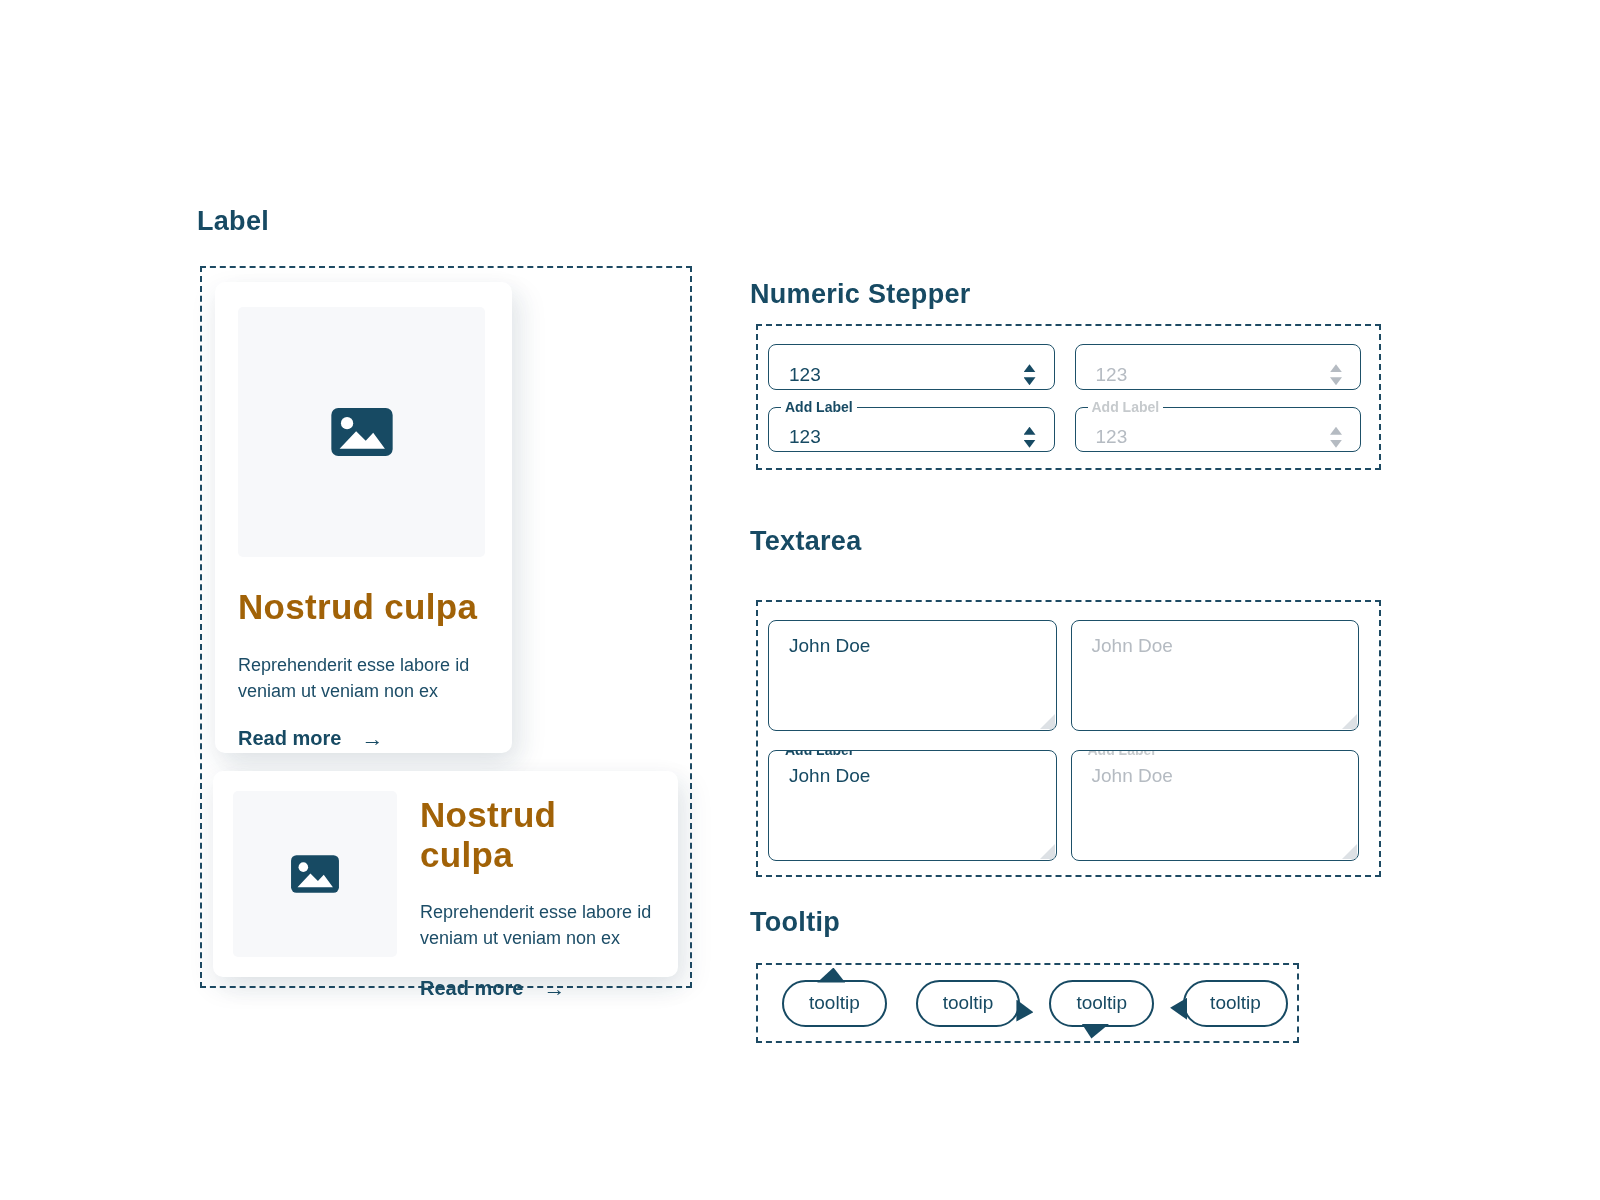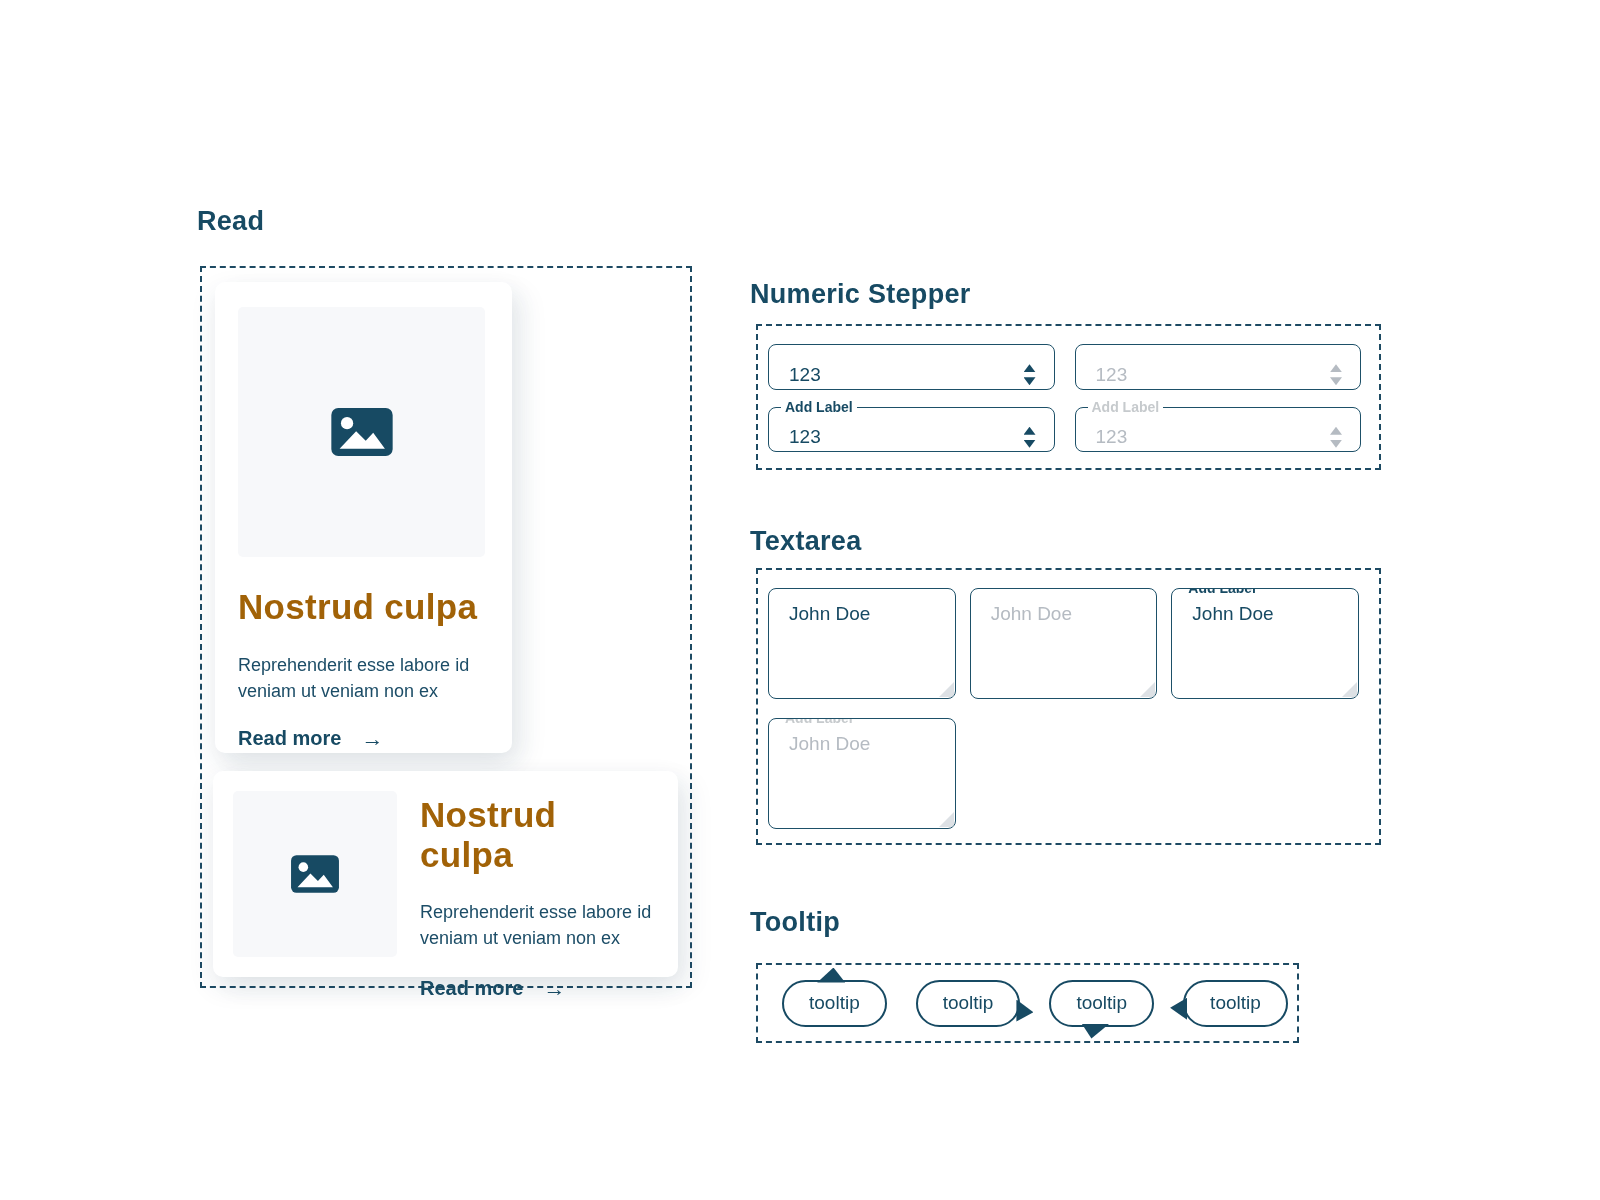--- a/index.html
+++ b/index.html
@@ -76,22 +76,22 @@
   .arrow-glyph { font-size: 22px; font-weight: 700; line-height: 20px; }
 
   
   .stepper-box {
     left: 756px; top: 324px; width: 625px; height: 146px;
     display: grid; grid-template-columns: 1fr 1fr;
     column-gap: 20px; row-gap: 17px;
     padding: 18px 18px 16px 10px;
   }
   .textarea-box {
-    left: 756px; top: 568px; width: 625px; height: 277px;
-    display: grid; grid-template-columns: 1fr 1fr 1fr;
+    left: 756px; top: 600px; width: 625px; height: 277px;
+    display: grid; grid-template-columns: 1fr 1fr;
     column-gap: 14px; row-gap: 19px;
     padding: 18px 20px 14px 10px;
   }
   .field {
     position: relative;
     background: #ffffff;
     border: 1.5px solid #1d5068;
     border-radius: 8px;
     display: flex; align-items: center;
     padding: 16px 18px 0 20px;
@@ -166,21 +166,21 @@
   .tail-right  { right: -15px; top: 42%; width: 17px; height: 22px;
                  clip-path: polygon(0 0, 100% 58%, 0 100%); }
   .tail-bottom { bottom: -14px; left: 30%; width: 28px; height: 15px;
                  clip-path: polygon(0 0, 100% 0, 35% 100%); }
   .tail-left   { left: -15px; top: 38%; width: 17px; height: 22px;
                  clip-path: polygon(100% 0, 0 45%, 100% 100%); }
 </style>
 </head>
 <body>
 
-<h2 class="sec-heading" style="left:197px; top:205px;">Read</h2>
+<h2 class="sec-heading" style="left:197px; top:205px;">Label</h2>
 
 <div class="dash-box card-box">
 
   <div class="card card-vertical">
     <div class="thumb thumb-lg">
       <svg class="img-icon-lg" viewBox="0 0 24 19">
         <rect x="0.5" y="0.5" width="23" height="18" rx="2.6" fill="#174a63"></rect>
         <circle cx="6.4" cy="6.2" r="2.3" fill="#ffffff"></circle>
         <path d="M3.6 15.8 L9.8 9.2 L13.4 12.8 L16.2 9.8 L20.6 15.8 Z" fill="#ffffff"></path>
       </svg>

